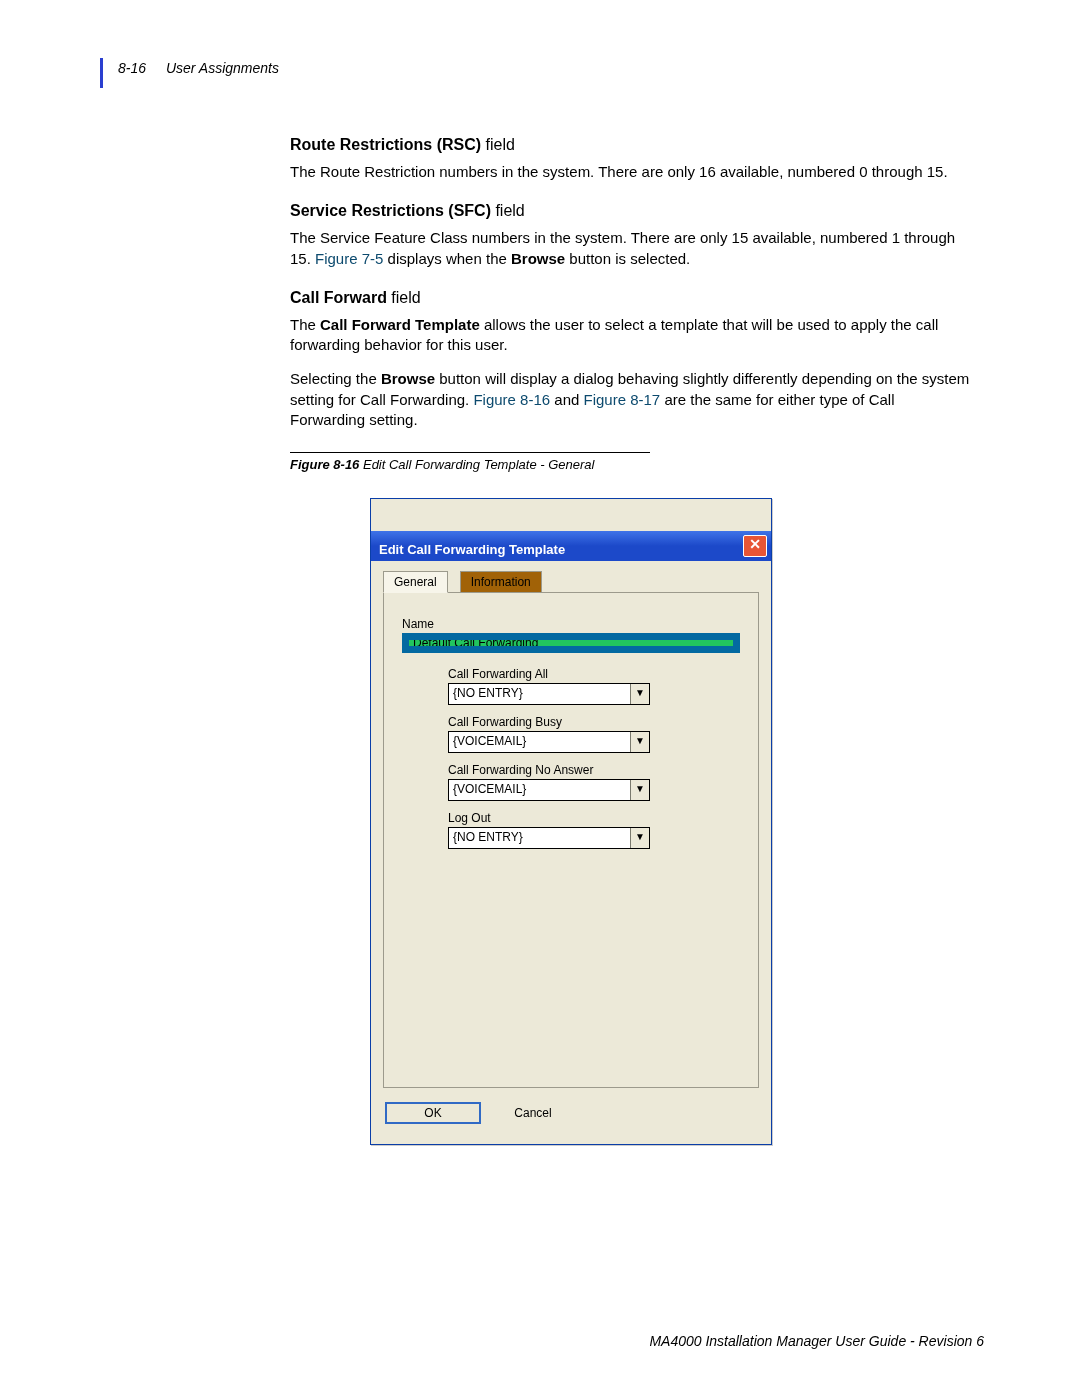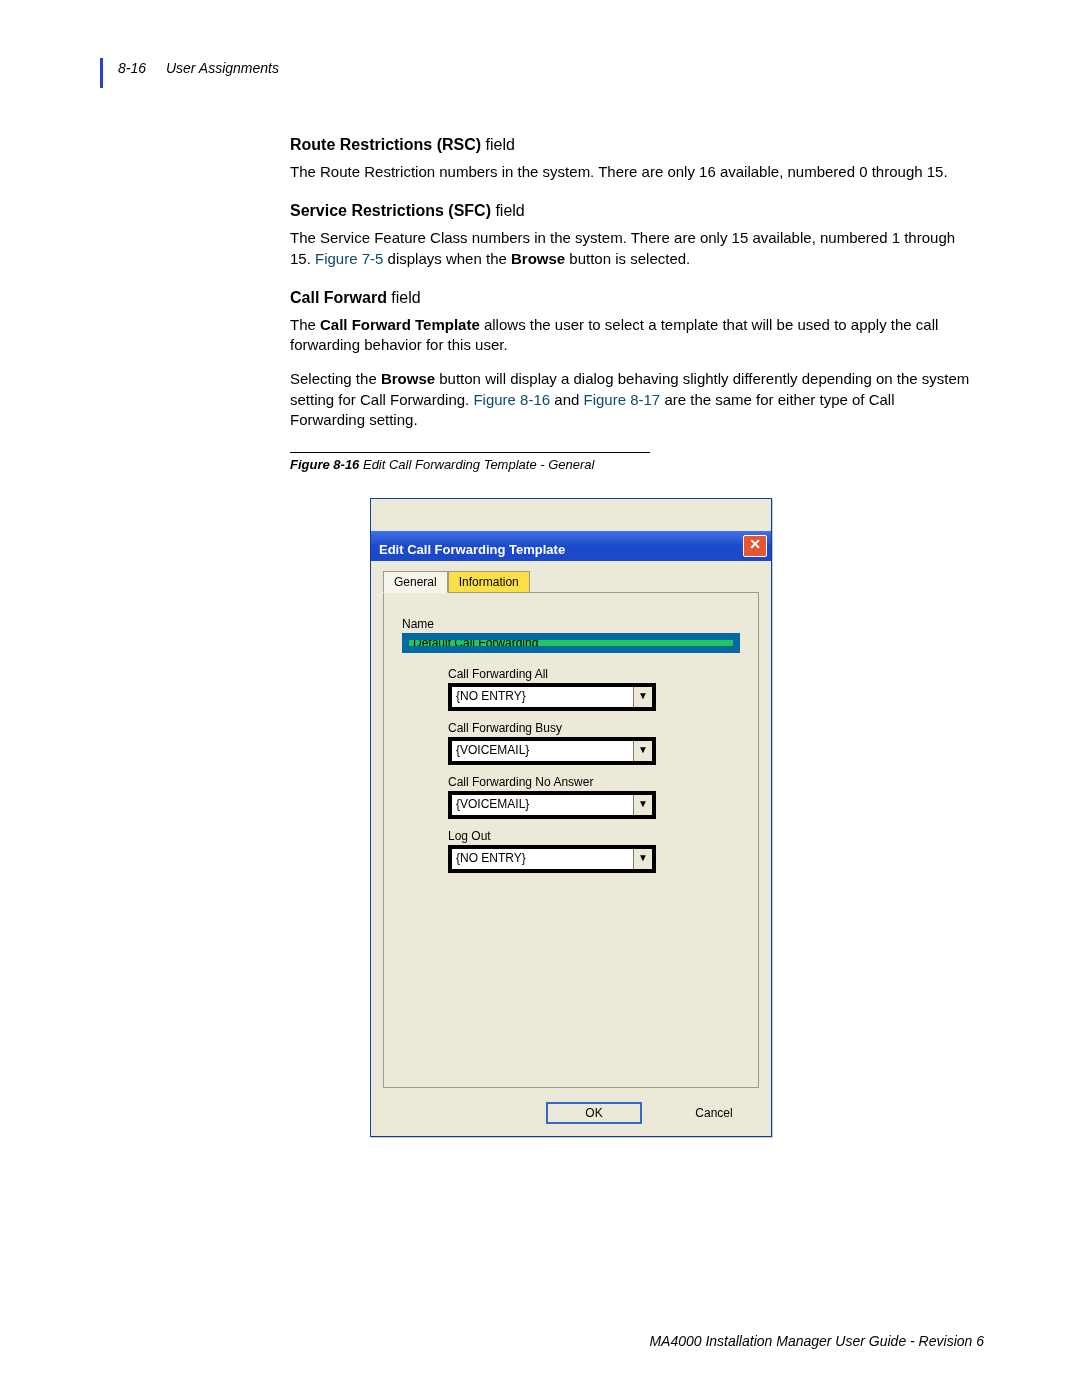--- a/index.html
+++ b/index.html
@@ -94,26 +94,26 @@
     font-size: 14px;
     line-height: 16px;
     text-align: center;
     cursor: pointer;
   }
   .dlg-body {
     padding: 10px 12px 6px 12px;
   }
   .tabs {
     display: flex;
-    gap: 0;
+    gap: 12px;
     margin-bottom: -1px;
   }
   .tab {
     border: 1px solid #9c9a8c;
-    background: #fde047;
+    background: #a16207;
     padding: 3px 10px;
     font-size: 12px;
     cursor: pointer;
   }
   .tab.active {
     background: #f7f5ea;
     border-bottom: 1px solid #f7f5ea;
     position: relative;
     z-index: 1;
   }
@@ -139,21 +139,21 @@
     height: 20px;
   }
   .sub-fields {
     margin-left: 46px;
     margin-top: 14px;
   }
   .combo {
     display: flex;
     width: 200px;
     height: 20px;
-    border: 4px solid #000000;
+    border: 1px solid #000000;
     background: #ffffff;
     margin-bottom: 10px;
     justify-content: space-between;
   }
   .combo .combo-val {
     flex: 1;
     padding: 2px 4px;
     font-size: 12px;
     white-space: nowrap;
     overflow: hidden;
@@ -162,23 +162,22 @@
     width: 18px;
     background: #ece9d8;
     border-left: 1px solid #7a7a6e;
     text-align: center;
     font-size: 10px;
     line-height: 18px;
     cursor: pointer;
   }
   .dlg-buttons {
     display: flex;
-    justify-content: flex-end;
-    gap: 29px;
-    padding: 8px 14px 12px 14px;
+    gap: 9px;
+    padding: 8px 14px 20px 14px;
   }
   .btn {
     min-width: 74px;
     text-align: center;
     border: 1px solid #7a7a6e;
     background: #ece9d8;
     padding: 3px 10px;
     font-size: 12px;
     cursor: pointer;
   }

